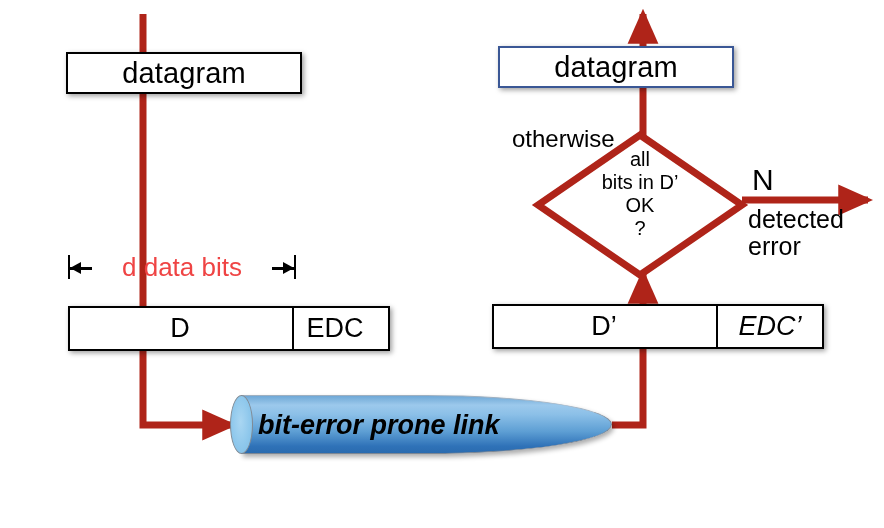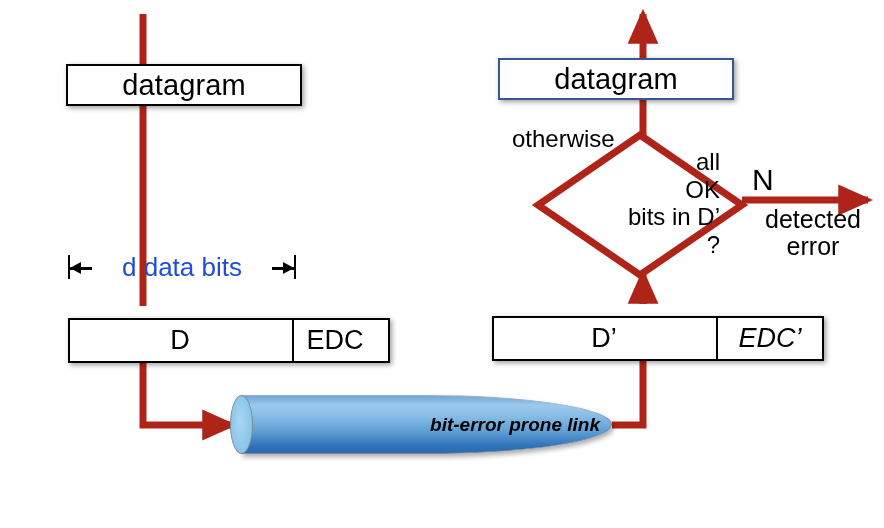--- a/index.html
+++ b/index.html
@@ -25,21 +25,20 @@
     width: 884px;
     height: 528px;
   }
 
   
   .box {
     position: absolute;
     background: #ffffff;
     box-sizing: border-box;
     box-shadow: 2px 2px 5px rgba(0,0,0,0.38);
-    margin-top: 12px;
   }
   .box-black { border: 2px solid #000000; }
   .box-blue  { border: 2px solid #3A5795; }
 
   .box-label {
     position: absolute;
     left: 0; right: 0;
     top: 50%;
     transform: translateY(-50%);
     text-align: center;
@@ -91,21 +90,21 @@
     top: 252px;
     width: 228px;
     height: 30px;
   }
   #dim-d-data-bits .dim-text {
     position: absolute;
     left: 0; right: 0; top: 0;
     text-align: center;
     font-size: 26px;
     line-height: 30px;
-    color: #1d4ed8;
+    color: #ef4444;
     white-space: nowrap;
   }
   .dim-tick {
     position: absolute;
     top: 3px;
     width: 2px;
     height: 24px;
     background: #000000;
   }
   #dim-tick-left  { left: 0px; }
@@ -166,50 +165,50 @@
     background: radial-gradient(ellipse at 45% 45%, #A9D6F2 0%, #8FC8EC 55%, #7CBCE6 100%);
     border: 1px solid #808a94;
     z-index: 2;
   }
   #link-label {
     position: absolute;
     left: 28px;
     right: 12px;
     top: 50%;
     transform: translateY(-50%);
-    text-align: right;
-    font-size: 19px;
+    text-align: left;
+    font-size: 27px;
     font-style: italic;
     font-weight: bold;
     color: #000000;
     white-space: nowrap;
     z-index: 3;
   }
 
   
   .annot {
     position: absolute;
     color: #000000;
     white-space: nowrap;
     line-height: 1.08;
   }
   #label-otherwise { left: 512px; top: 126px; font-size: 24px; }
   #label-n         { left: 752px; top: 164px; font-size: 30px; }
   #label-detected-error {
     left: 748px; top: 206px; font-size: 25px;
-    white-space: normal; width: 130px; text-align: center;
+    white-space: normal; width: 130px;
   }
 
   #diamond-text {
     position: absolute;
     left: 560px;
     top: 148px;
     width: 160px;
-    text-align: right;
-    font-size: 24px;
+    text-align: center;
+    font-size: 20px;
     line-height: 1.15;
     color: #000000;
   }
 </style>
 </head>
 <body>
 
 <div id="canvas">
 
   <svg id="svg-layer" viewBox="0 0 884 528" xmlns="http://www.w3.org/2000/svg">
@@ -261,22 +260,22 @@
   </div>
 
   <div class="box box-blue" id="datagram-right">
     <span class="box-label">datagram</span>
   </div>
 
   <span class="annot" id="label-otherwise">otherwise</span>
 
   <div id="diamond-text">
     <div>all</div>
+    <div>bits in D’</div>
     <div>OK</div>
-    <div>bits in D’</div>
     <div>?</div>
   </div>
 
   <span class="annot" id="label-n">N</span>
   <span class="annot" id="label-detected-error">detected error</span>
 
   <div class="box box-black" id="frame-right">
     <span class="cell cell-d">D’</span>
     <span class="divider"></span>
     <span class="cell cell-edc">EDC’</span>

